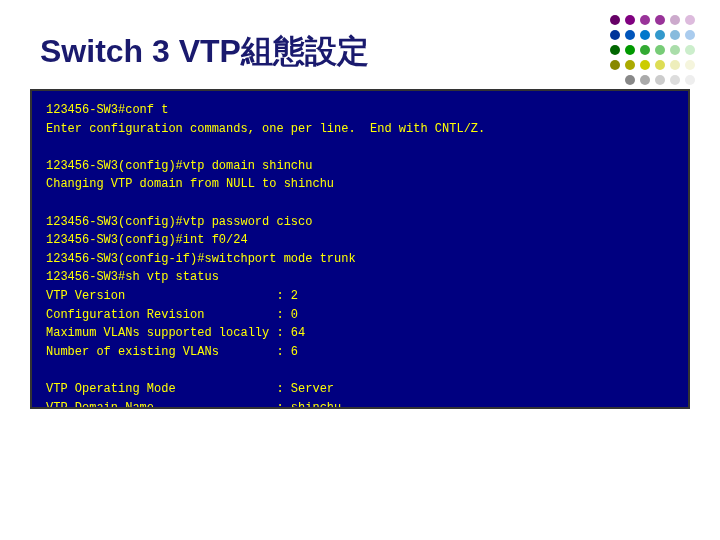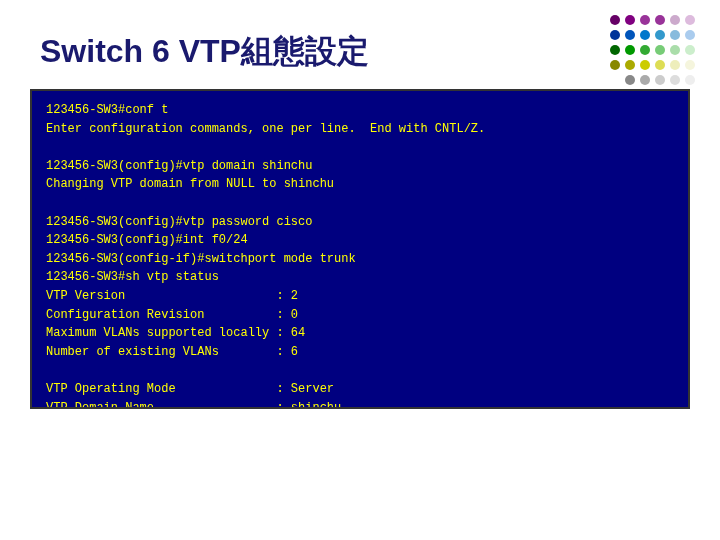--- a/index.html
+++ b/index.html
@@ -46,21 +46,21 @@
       position: absolute;
       top: 10px;
       right: 15px;
       width: 100px;
       height: 90px;
     }
   </style>
 </head>
 <body>
 
-<h1 class="page-title">Switch 6 VTP組態設定</h1>
+<h1 class="page-title">Switch 3 VTP組態設定</h1>
 
 <div class="terminal-box">
   <pre id="terminal-pre">123456-SW3#conf t
 Enter configuration commands, one per line.  End with CNTL/Z.
 
 123456-SW3(config)#vtp domain shinchu
 Changing VTP domain from NULL to shinchu
 
 123456-SW3(config)#vtp password cisco
 123456-SW3(config)#int f0/24

